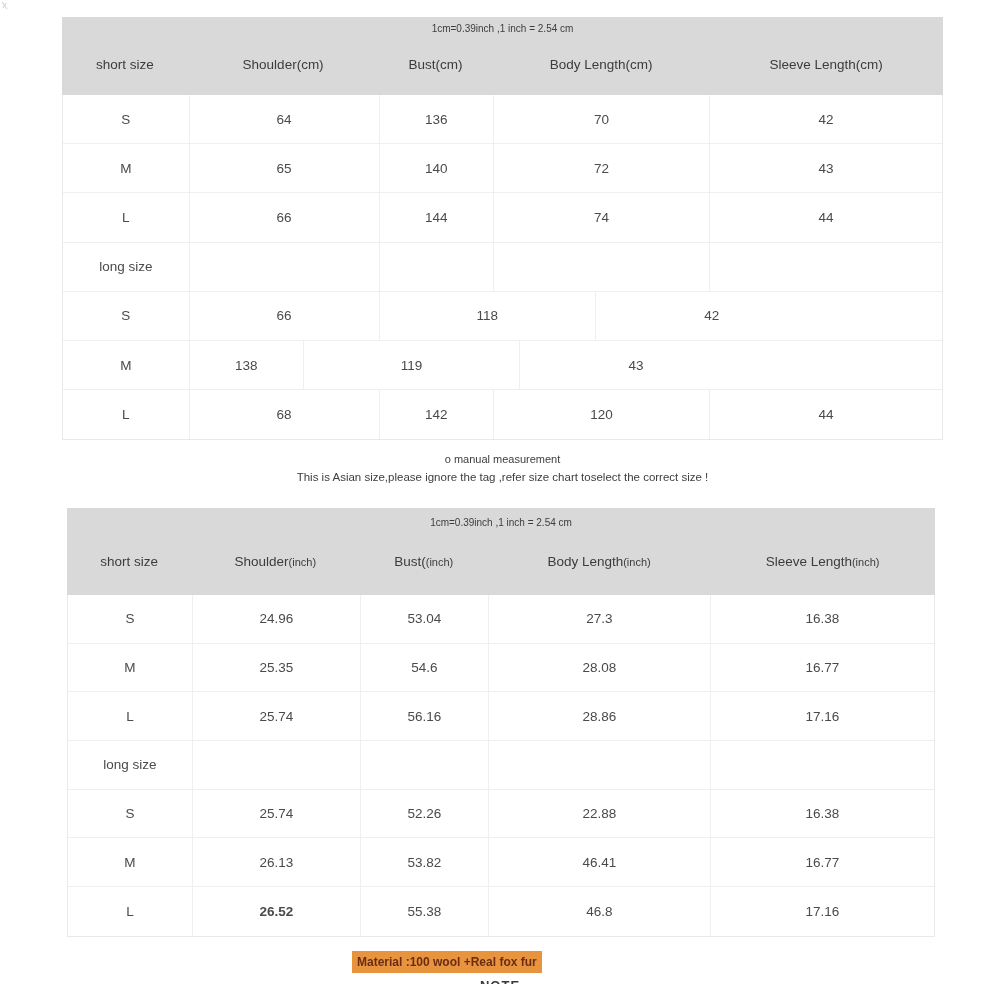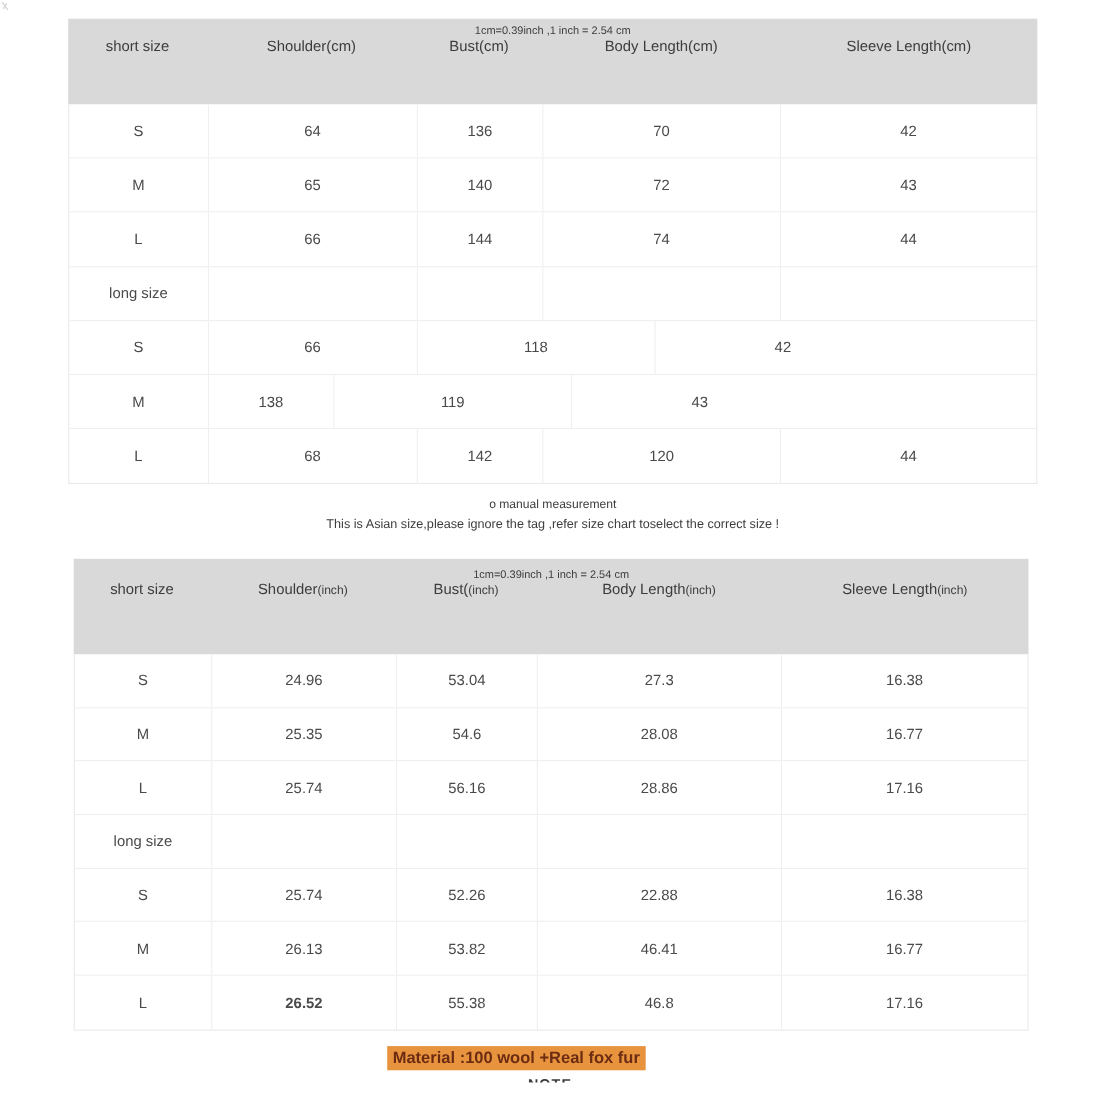--- a/index.html
+++ b/index.html
@@ -13,40 +13,40 @@
 
   .size-table{position:absolute;}
   #table-cm{left:62px;top:17px;width:881px;}
   #table-inch{left:67px;top:508px;width:868px;}
 
   .band{background:#d9d9d9;display:flex;flex-direction:column;}
   #table-cm .band{height:78px;}
   #table-inch .band{height:87px;}
   .conv{text-align:center;font-size:10px;color:#3d3d3d;padding-top:6px;}
   #table-inch .conv{padding-top:9px;}
-  .cols{display:flex;flex:1;}
+  .cols{display:flex;flex:1;align-items:center;}
   .hcell{text-align:center;font-size:13.5px;color:#3c3c3c;white-space:nowrap;}
   .hcell .unit{font-size:11px;}
 
   .tbody{background:#fff;border:1px solid #e9e9e9;border-top:none;box-sizing:border-box;}
   .trow{display:flex;border-bottom:1px solid #efefef;box-sizing:border-box;}
   .trow:last-child{border-bottom:none;}
   #table-cm .trow{height:49.2px;}
   #table-inch .trow{height:48.7px;}
   .tcell{display:flex;align-items:center;justify-content:center;
          font-size:13.5px;color:#4a4a4a;border-left:1px solid #efefef;box-sizing:border-box;}
   .tcell:first-child{border-left:none;}
 
   .notes{padding-top:13px;text-align:center;color:#3d3d3d;}
   .note-line1{font-size:11px;margin-bottom:6px;}
   .note-line2{font-size:11.5px;}
 
   .material{
     position:absolute;left:352px;top:951px;height:22px;line-height:22px;
-    padding:0 5px;font-size:15px;font-weight:bold;white-space:nowrap;
+    padding:0 5px;font-size:12px;font-weight:bold;white-space:nowrap;
   }
   .note-partial{
     position:absolute;left:0;top:978px;width:1000px;height:6px;overflow:hidden;
     text-align:center;font-size:13px;font-weight:bold;color:#3a3a3a;letter-spacing:1px;
   }
 </style>
 </head>
 <body>
 
 <svg class="artifact" width="14" height="16">

